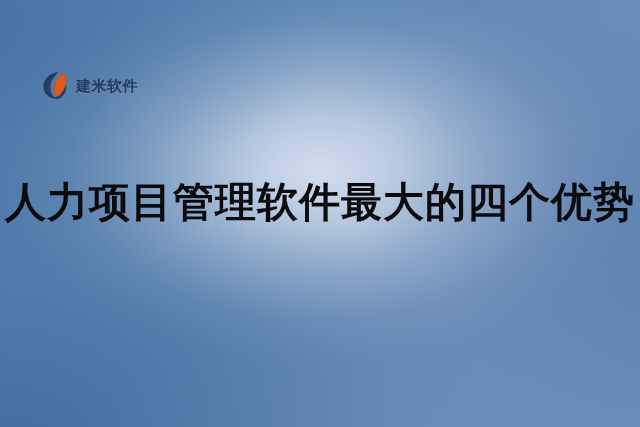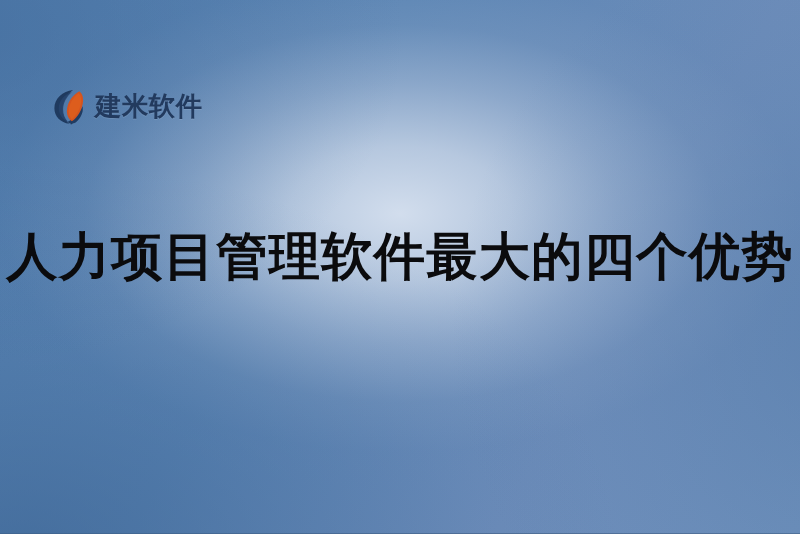--- a/index.html
+++ b/index.html
@@ -70,38 +70,38 @@
     height: 36px;
   }
   .logo-mark {
     width: 30px;
     height: 29px;
     flex: 0 0 auto;
     display: block;
   }
   .logo-text {
     font-family: "Liberation Sans", "DejaVu Sans", sans-serif;
-    font-size: 21px;
+    font-size: 15px;
     font-weight: 700;
     letter-spacing: 0.5px;
     color: #223a5e;
     line-height: 1;
     white-space: nowrap;
     text-shadow: 0 1px 0 rgba(255,255,255,0.10);
     text-align: right;
   }
 
   
   .headline {
     position: absolute;
     left: 0;
     right: 0;
     top: 183px;
     text-align: center;
-    font-family: Liberation Sans, sans-serif;
+    font-family: Liberation Mono, monospace;
     font-size: 41px;
     font-weight: 700;
     letter-spacing: 1px;
     color: #0b0b0d;
     line-height: 1.12;
     white-space: nowrap;
   }
 </style>
 </head>
 <body>

